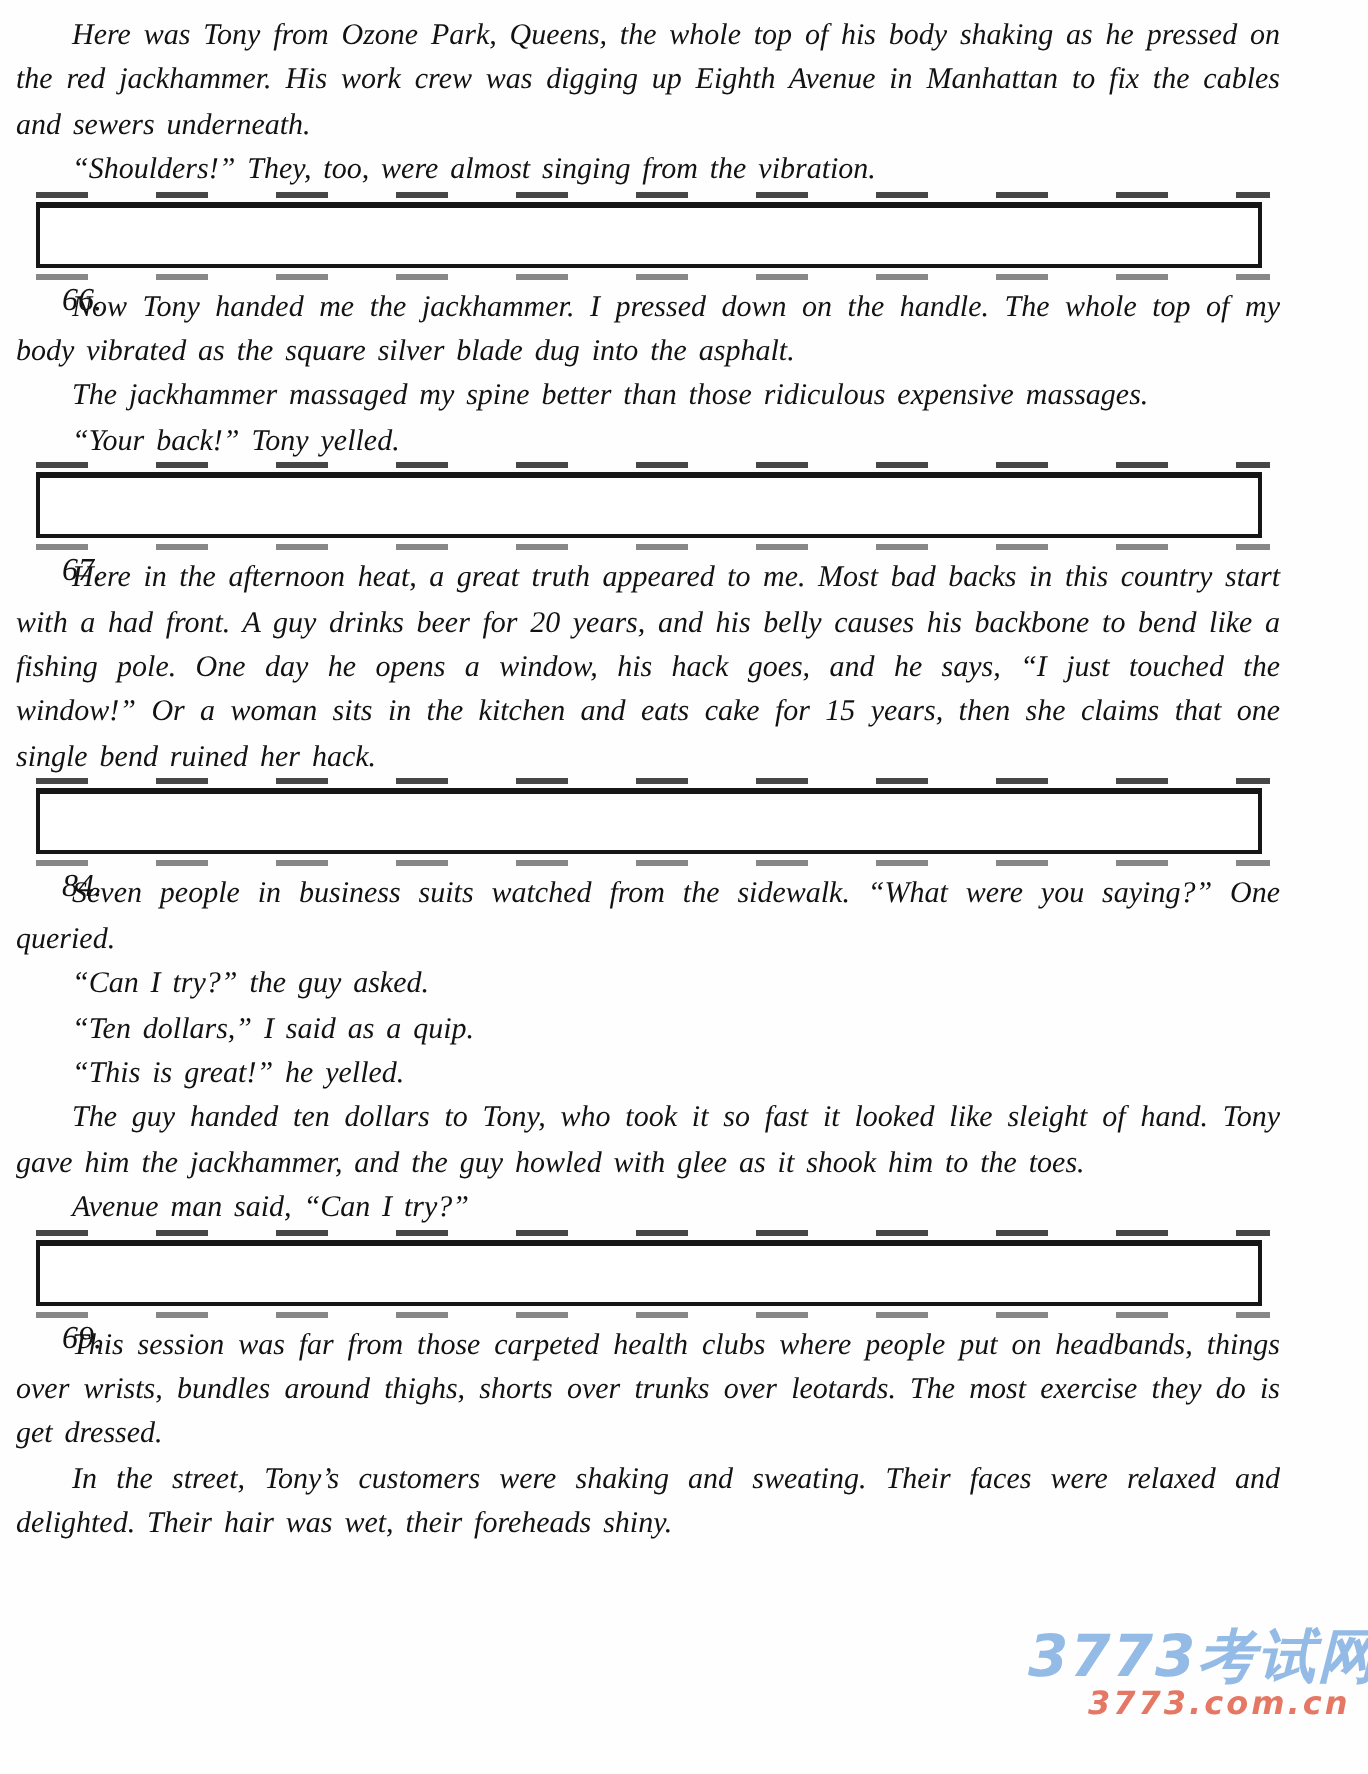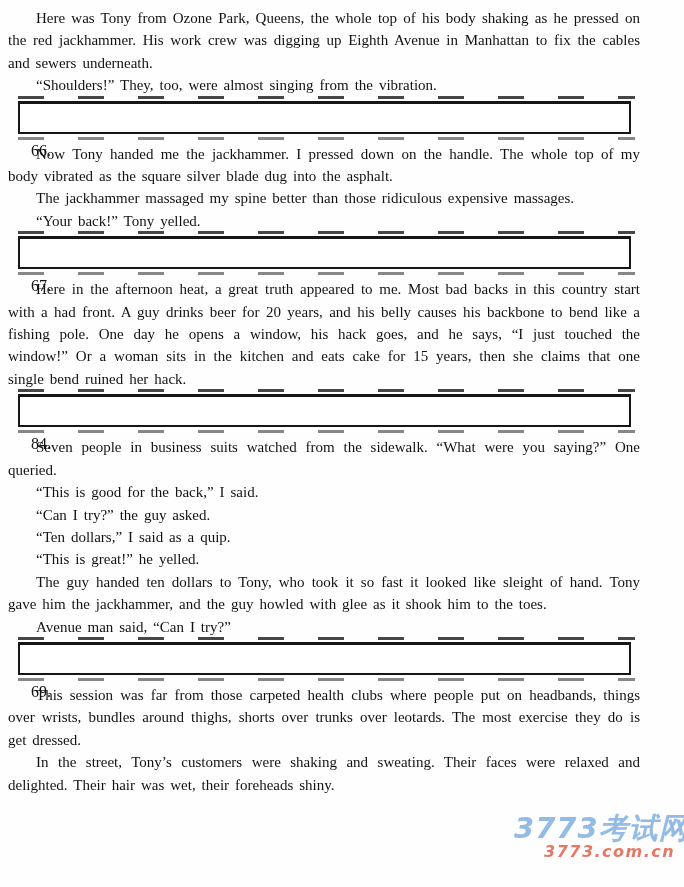--- a/index.html
+++ b/index.html
@@ -8,20 +8,21 @@
     background:#fefefe;
     font-family:"Liberation Serif","DejaVu Serif",serif;
     color:#121212;
     overflow:hidden;
     position:relative;
   }
   .page {
     position:relative;
     z-index:1;
     padding:7px 44px 12px 8px;
+    font-style:italic;
   }
   p.passage {
     margin:0;
     font-size:15px;
     line-height:22.4px;
     text-align:justify;
     text-indent:28px;
     word-spacing:2.2px;
   }
   .answer-box {
@@ -111,21 +112,20 @@
   </div>
 
   <p class="passage">Here in the afternoon heat, a great truth appeared to me. Most bad backs in this country start with a had front. A guy drinks beer for 20 years, and his belly causes his backbone to bend like a fishing pole. One day he opens a window, his hack goes, and he says, “I just touched the window!” Or a woman sits in the kitchen and eats cake for 15 years, then she claims that one single bend ruined her hack.</p>
 
   <div class="answer-box">
     <div class="num">84.</div>
     <div class="blank"></div>
   </div>
 
   <p class="passage">Seven people in business suits watched from the sidewalk. “What were you saying?” One queried.</p>
-  <p class="passage">“This is good for the back,” I said.</p>
   <p class="passage">“Can I try?” the guy asked.</p>
   <p class="passage">“Ten dollars,” I said as a quip.</p>
   <p class="passage">“This is great!” he yelled.</p>
   <p class="passage">The guy handed ten dollars to Tony, who took it so fast it looked like sleight of hand. Tony gave him the jackhammer, and the guy howled with glee as it shook him to the toes.</p>
   <p class="passage">Avenue man said, “Can I try?”</p>
 
   <div class="answer-box">
     <div class="num">69.</div>
     <div class="blank"></div>
   </div>

